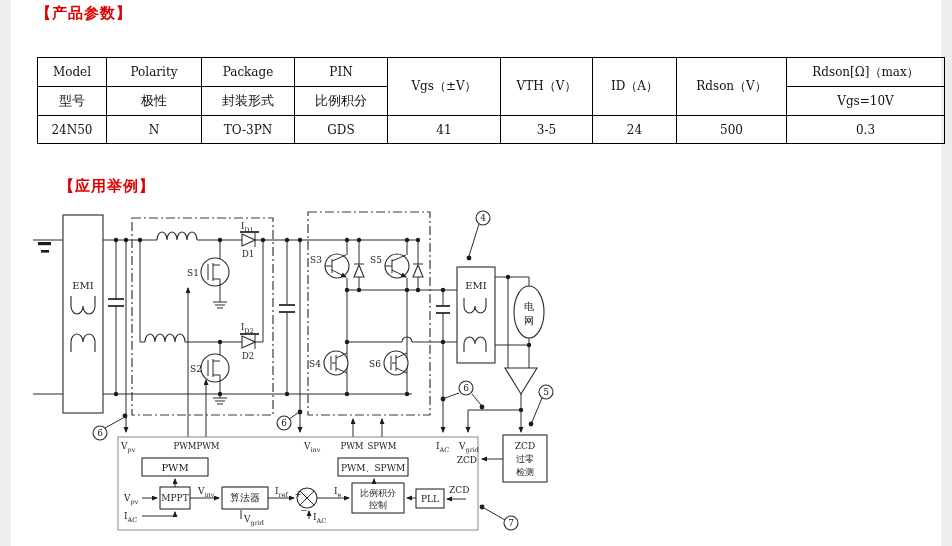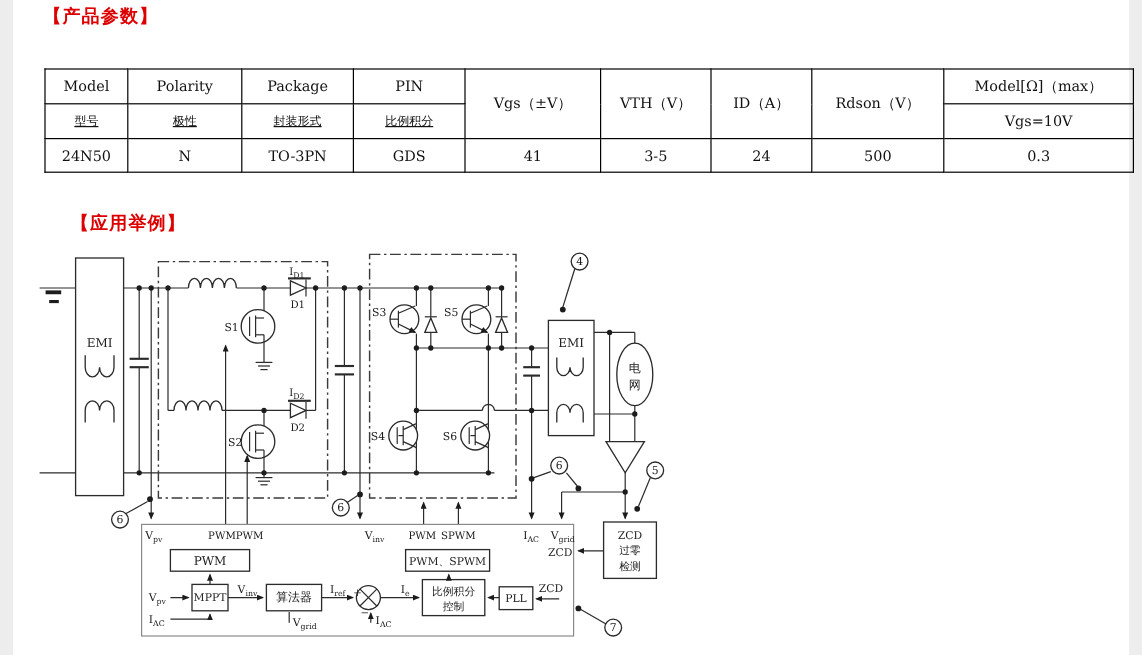--- a/index.html
+++ b/index.html
@@ -10,21 +10,21 @@
   .edge.right{left:941px;width:11px;}
   .sec-title{position:absolute;font-family:Liberation Mono, monospace;font-weight:bold;
              font-size:15px;color:#dd0000;letter-spacing:1px;}
   #title-params{left:36px;top:4px;}
   #title-app{left:59px;top:177px;}
   table.ptable{position:absolute;left:37px;top:57px;width:907px;border-collapse:collapse;
                table-layout:fixed;}
   table.ptable td{border:1px solid #000;text-align:center;vertical-align:middle;
                   font-size:12px;padding:0;overflow:hidden;white-space:nowrap;}
   tr.r1{height:29px;} tr.r2{height:29px;} tr.r3{height:28px;margin-top:32px;}
-  tr.r2 td.cn{font-size:10px;text-decoration:underline;}
+  tr.r2 td.cn{font-size:13px;}
   svg#diag{position:absolute;left:0;top:0;}
   svg text{font-family:"DejaVu Serif",serif;fill:#1c1c1c;}
   .lbl{font-size:9px;}
   .lbl8{font-size:8.5px;}
   .sub{font-size:6.5px;}
   .blk{font-size:10px;}
   .cnum{font-size:9px;}
   .w{stroke:#2b2b2b;stroke-width:1;fill:none;}
   .w2{stroke:#2b2b2b;stroke-width:1.8;fill:none;}
   .comp{stroke:#2b2b2b;stroke-width:1.1;fill:#ffffff;}
@@ -56,21 +56,21 @@
   <tbody>
       <tr class="r1">
     <td>Model</td>
     <td>Polarity</td>
     <td>Package</td>
     <td>PIN</td>
     <td rowspan="2">Vgs（±V）</td>
     <td rowspan="2">VTH（V）</td>
     <td rowspan="2">ID（A）</td>
     <td rowspan="2">Rdson（V）</td>
-    <td>Model[Ω]（max）</td>
+    <td>Rdson[Ω]（max）</td>
   </tr>
   <tr class="r2">
     <td class="cn">型号</td>
     <td class="cn">极性</td>
     <td class="cn">封装形式</td>
     <td class="cn">比例积分</td>
     <td>Vgs=10V</td>
   </tr>
   <tr class="r3">
     <td>24N50</td>

